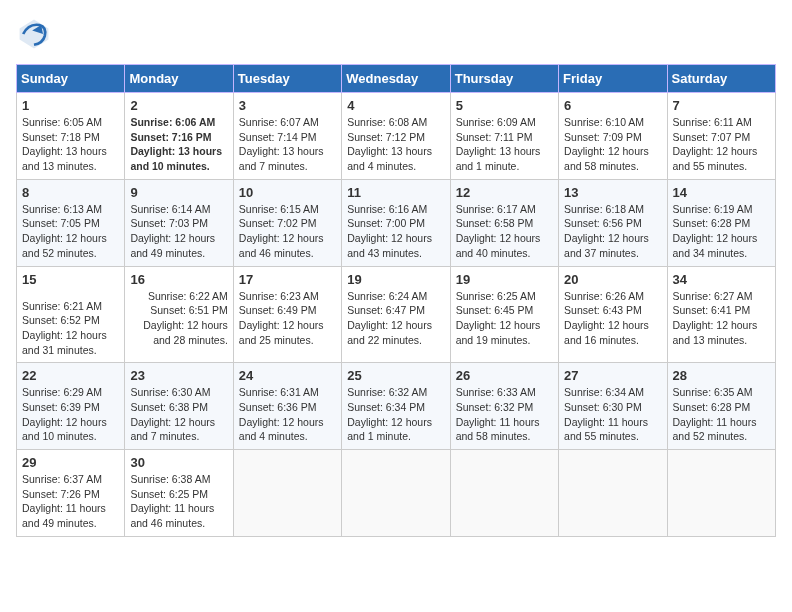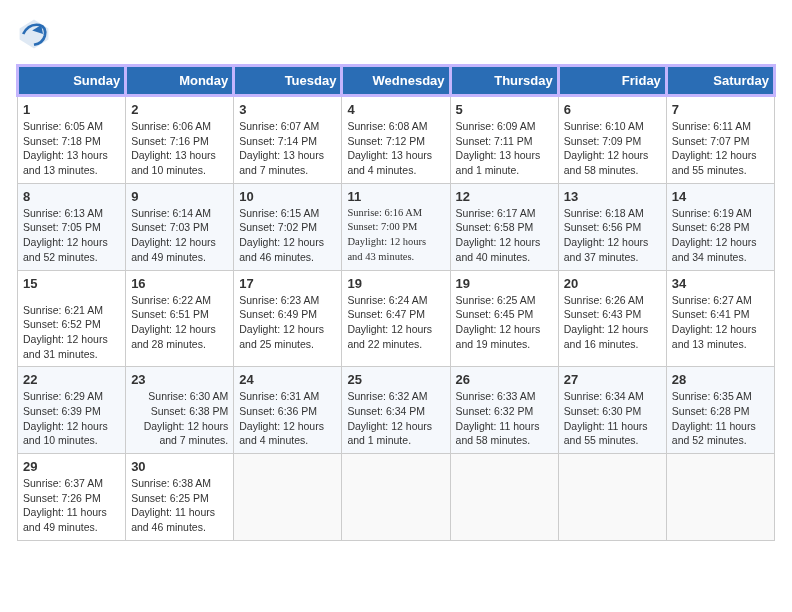--- a/index.html
+++ b/index.html
@@ -55,22 +55,22 @@
     .calendar {
       width: 100%;
       border-collapse: collapse;
     }
     .calendar th {
       background: #2a6db5;
       color: #fff;
       padding: 6px 4px;
       font-size: 13px;
       font-weight: bold;
-      text-align: right;
-      border: 3px solid #c4b5fd;
+      text-align: left;
+      border: 1px solid #c4b5fd;
     }
     .calendar td {
       vertical-align: top;
       padding: 5px 5px;
       border: 1px solid #ccc;
       width: 108px;
       min-height: 70px;
       font-size: 10.5px;
       color: #333;
       background: #fff;
@@ -128,21 +128,21 @@
   <tr>
         <td>
           <span class="day-num">1</span>
           <div class="day-info" style="white-space: pre-line;">Sunrise: 6:05 AM
 Sunset: 7:18 PM
 Daylight: 13 hours
 and 13 minutes.</div>
         </td>
         <td>
           <span class="day-num">2</span>
-          <div class="day-info" style="white-space: pre-line;">Sunrise: 6:06 AM
+          <div class="day-info" style="white-space: pre-line; font-weight: bold;">Sunrise: 6:06 AM
 Sunset: 7:16 PM
 Daylight: 13 hours
 and 10 minutes.</div>
         </td>
         <td>
           <span class="day-num">3</span>
           <div class="day-info" style="white-space: pre-line;">Sunrise: 6:07 AM
 Sunset: 7:14 PM
 Daylight: 13 hours
 and 7 minutes.</div>
@@ -193,21 +193,21 @@
         </td>
         <td>
           <span class="day-num">10</span>
           <div class="day-info" style="white-space: pre-line;">Sunrise: 6:15 AM
 Sunset: 7:02 PM
 Daylight: 12 hours
 and 46 minutes.</div>
         </td>
         <td>
           <span class="day-num">11</span>
-          <div class="day-info" style="white-space: pre-line; font-family: Liberation Serif, serif;">Sunrise: 6:16 AM
+          <div class="day-info" style="white-space: pre-line;">Sunrise: 6:16 AM
 Sunset: 7:00 PM
 Daylight: 12 hours
 and 43 minutes.</div>
         </td>
         <td>
           <span class="day-num">12</span>
           <div class="day-info" style="white-space: pre-line;">Sunrise: 6:17 AM
 Sunset: 6:58 PM
 Daylight: 12 hours
 and 40 minutes.</div>
@@ -230,21 +230,21 @@
       <tr>
         <td>
           <span class="day-num">15</span>
           <div class="day-info" style="white-space: pre-line; margin-top: 12px;">Sunrise: 6:21 AM
 Sunset: 6:52 PM
 Daylight: 12 hours
 and 31 minutes.</div>
         </td>
         <td>
           <span class="day-num">16</span>
-          <div class="day-info" style="white-space: pre-line;">Sunrise: 6:22 AM
+          <div class="day-info" style="white-space: pre-line; text-align: right;">Sunrise: 6:22 AM
 Sunset: 6:51 PM
 Daylight: 12 hours
 and 28 minutes.</div>
         </td>
         <td>
           <span class="day-num">17</span>
           <div class="day-info" style="white-space: pre-line;">Sunrise: 6:23 AM
 Sunset: 6:49 PM
 Daylight: 12 hours
 and 25 minutes.</div>
@@ -281,21 +281,21 @@
       <tr>
         <td>
           <span class="day-num">22</span>
           <div class="day-info" style="white-space: pre-line;">Sunrise: 6:29 AM
 Sunset: 6:39 PM
 Daylight: 12 hours
 and 10 minutes.</div>
         </td>
         <td>
           <span class="day-num">23</span>
-          <div class="day-info" style="white-space: pre-line; text-align: right;">Sunrise: 6:30 AM
+          <div class="day-info" style="white-space: pre-line;">Sunrise: 6:30 AM
 Sunset: 6:38 PM
 Daylight: 12 hours
 and 7 minutes.</div>
         </td>
         <td>
           <span class="day-num">24</span>
           <div class="day-info" style="white-space: pre-line;">Sunrise: 6:31 AM
 Sunset: 6:36 PM
 Daylight: 12 hours
 and 4 minutes.</div>

